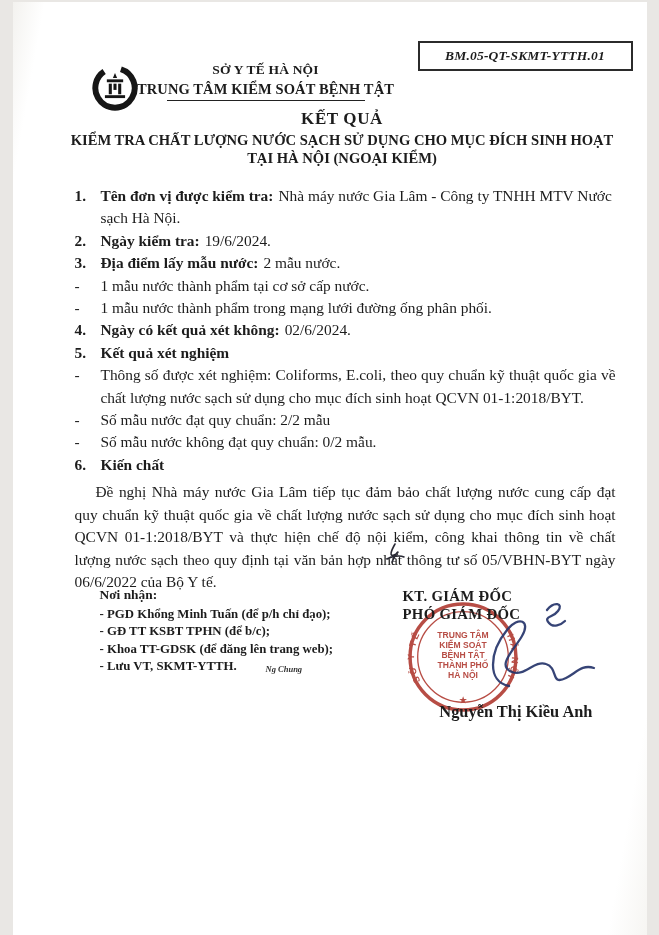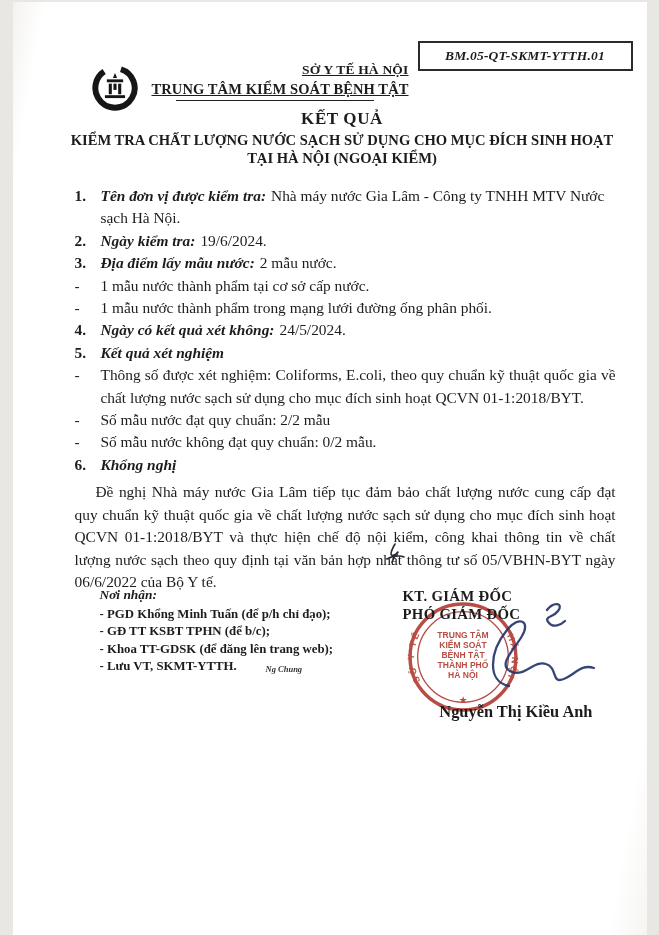--- a/index.html
+++ b/index.html
@@ -9,48 +9,48 @@
         font-family:"Liberation Serif", serif;color:#1c1c1c;}
   .abs{position:absolute;}
 
   
   .form-box{left:405px;top:39px;width:211px;height:26px;border:2px solid #2b2b2b;
             display:flex;align-items:center;justify-content:center;
             font-weight:bold;font-style:italic;font-size:13.5px;letter-spacing:.2px;}
 
   
   .logo{left:78px;top:62px;width:48px;height:48px;}
-  .org{left:128px;top:60px;width:268px;text-align:right;line-height:1.25;text-decoration:underline;}
+  .org{left:119px;top:60px;width:268px;text-align:center;line-height:1.25;}
   .org .dept{font-size:13.5px;font-weight:bold;letter-spacing:.2px;}
   .org .name{font-size:14.5px;font-weight:bold;letter-spacing:.1px;margin-top:1px;}
   .org .rule{width:198px;height:0;border-bottom:1.6px solid #222;margin:2px auto 0;}
 
   
   .title-block{left:0;top:107px;width:659px;text-align:center;line-height:1.22;}
   .t1{font-size:17px;font-weight:bold;letter-spacing:.6px;}
   .t2{font-size:14.6px;font-weight:bold;margin-top:2px;}
   .t3{font-size:14.6px;font-weight:bold;}
 
   
   .content{left:62px;top:183px;width:541px;font-size:15.4px;line-height:22.4px;}
   .row{display:flex;}
   .marker{flex:none;width:26px;}
   .marker.mb{font-weight:bold;}
   .itext{flex:1;}
-  .itext .lbl{font-weight:bold;margin-right:5px;font-style:italic;}
+  .itext .lbl{font-weight:bold;margin-right:5px;}
   .itext .lbl:empty{display:none;margin:0;}
   .row.justify .itext{text-align:justify;}
   .reco{margin-top:5px;text-align:justify;text-indent:21px;}
 
   
   .sig-mark{left:368px;top:540px;width:26px;height:30px;}
 
   
   .recipients{left:87px;top:584px;font-size:12.8px;line-height:17.6px;}
-  .recipients .head{font-weight:bold;font-style:italic;font-size:13.4px;margin-bottom:2px;}
+  .recipients .head{font-weight:bold;font-size:13.4px;margin-bottom:2px;}
   .recipients .rline{font-weight:bold;}
   .recipients .annot{font-size:8.5px;font-style:italic;font-weight:bold;color:#333;vertical-align:-3px;}
 
   
   .sig-titles{left:390px;top:585px;width:175px;text-align:left;z-index:3;line-height:18px;}
   .sig-titles .st{font-size:14.8px;font-weight:bold;letter-spacing:.3px;}
   .stamp{left:394px;top:599px;width:112px;height:112px;z-index:2;opacity:.9;}
   .hand-sign{left:438px;top:592px;width:152px;height:108px;z-index:4;}
   .signer{left:380px;top:700px;width:200px;text-align:right;font-size:16.4px;font-weight:bold;z-index:5;}
 </style>
@@ -112,21 +112,21 @@
           <span class="itext"><span>1 mẫu nước thành phẩm tại cơ sở cấp nước.</span></span>
         </div>
 
         <div class="row">
           <span class="marker">-</span>
           <span class="itext"><span>1 mẫu nước thành phẩm trong mạng lưới đường ống phân phối.</span></span>
         </div>
 
         <div class="row">
           <span class="marker mb">4.</span>
-          <span class="itext"><b class="lbl">Ngày có kết quả xét không:</b><span>24/5/2024.</span></span>
+          <span class="itext"><b class="lbl">Ngày có kết quả xét không:</b><span>02/6/2024.</span></span>
         </div>
 
         <div class="row">
           <span class="marker mb">5.</span>
           <span class="itext"><b class="lbl">Kết quả xét nghiệm</b><span></span></span>
         </div>
 
         <div class="row justify">
           <span class="marker">-</span>
           <span class="itext"><span>Thông số được xét nghiệm: Coliforms, E.coli, theo quy chuẩn kỹ thuật quốc gia về chất lượng nước sạch sử dụng cho mục đích sinh hoạt QCVN 01-1:2018/BYT.</span></span>
@@ -137,21 +137,21 @@
           <span class="itext"><span>Số mẫu nước đạt quy chuẩn: 2/2 mẫu</span></span>
         </div>
 
         <div class="row">
           <span class="marker">-</span>
           <span class="itext"><span>Số mẫu nước không đạt quy chuẩn: 0/2 mẫu.</span></span>
         </div>
 
         <div class="row">
           <span class="marker mb">6.</span>
-          <span class="itext"><b class="lbl">Khổng nghị</b><span></span></span>
+          <span class="itext"><b class="lbl">Kiến chất</b><span></span></span>
         </div>
       </div>
     <div class="reco">Đề nghị Nhà máy nước Gia Lâm tiếp tục đảm bảo chất lượng nước cung cấp đạt quy chuẩn kỹ thuật quốc gia về chất lượng nước sạch sử dụng cho mục đích sinh hoạt QCVN 01-1:2018/BYT và thực hiện chế độ nội kiểm, công khai thông tin về chất lượng nước sạch theo quy định tại văn bản hợp nhất thông tư số 05/VBHN-BYT ngày 06/6/2022 của Bộ Y tế.</div>
   </div>
 
   <div class="abs sig-mark">
     <svg width="26" height="30" viewBox="0 0 26 30">
       <path d="M14 2 C 10 9, 8 15, 13 13 C 19 11, 18 5, 11 20 M6 17 C 11 14, 19 13, 23 15" fill="none" stroke="#2a2a35" stroke-width="1.6" stroke-linecap="round"></path>
     </svg>
   </div>

